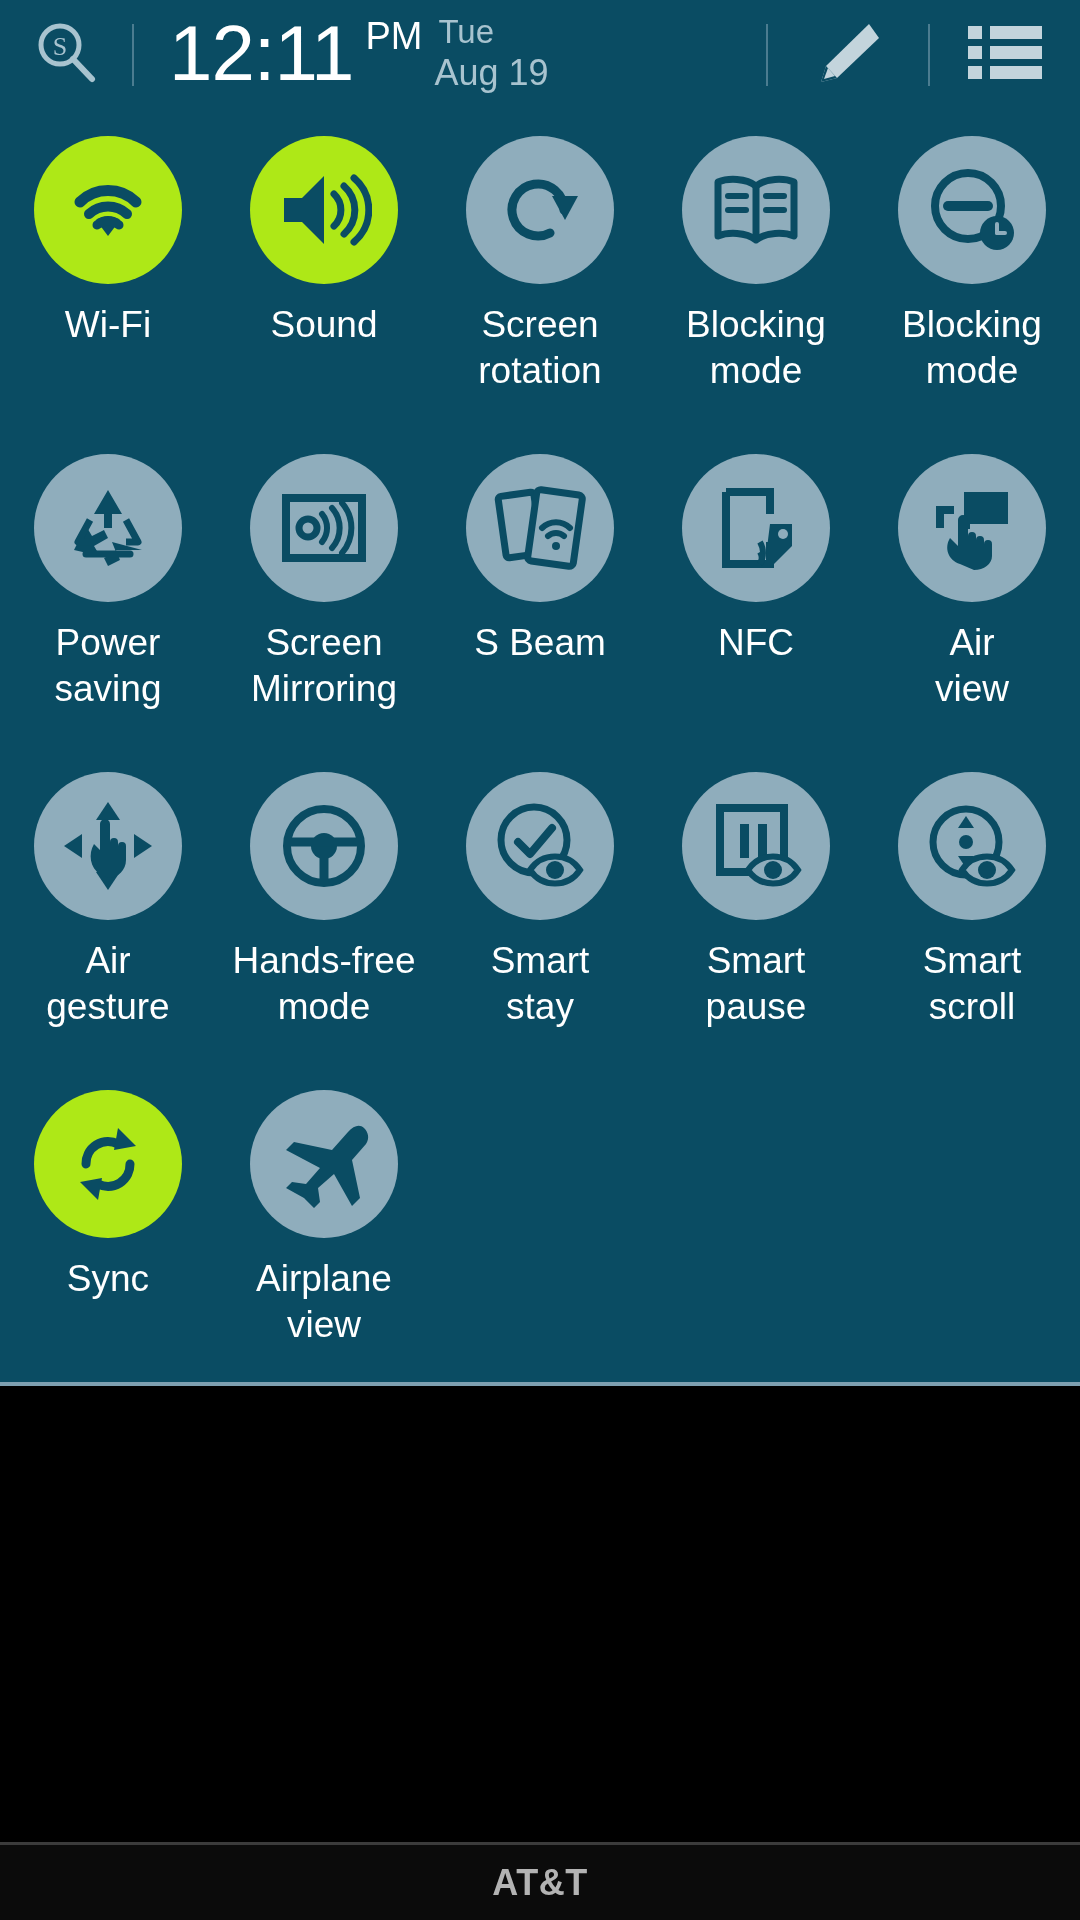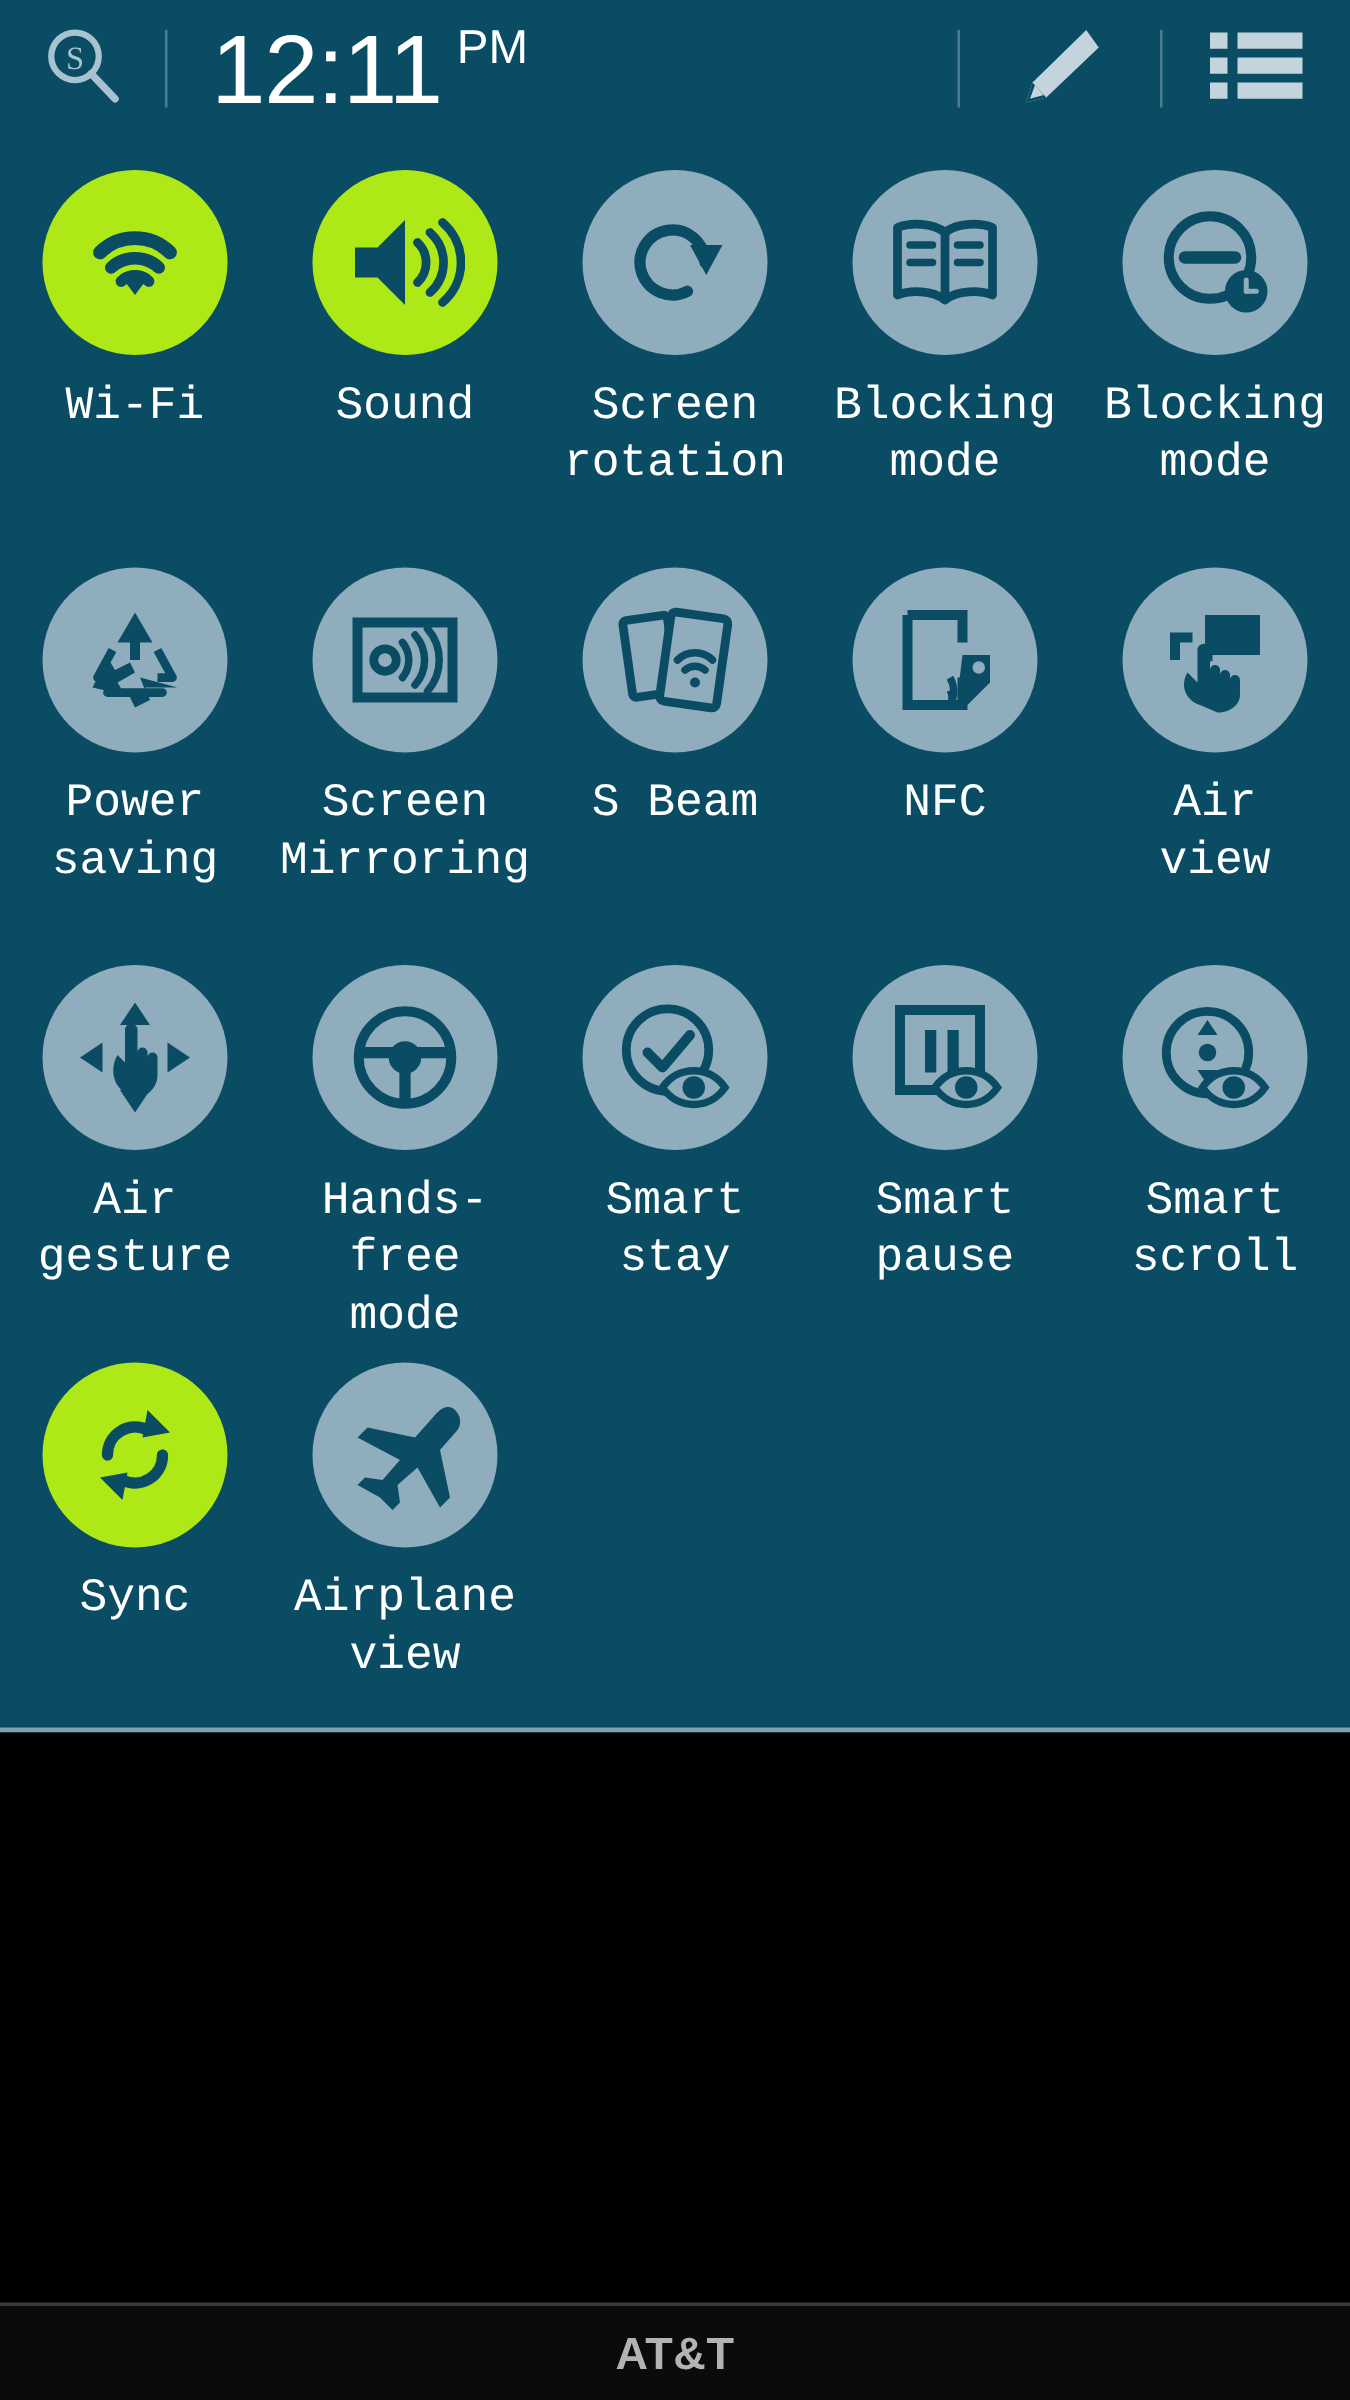--- a/index.html
+++ b/index.html
@@ -112,21 +112,20 @@
   }
   .toggle-circle.on { background: #aee817; }
   .toggle-label {
     margin-top: 18px;
     font-size: 37px;
     line-height: 46px;
     color: #ffffff;
     text-align: center;
     max-width: 210px;
     white-space: pre-line;
-    font-family: Liberation Mono, monospace;
   }
   .toggle-circle svg { display: block; }
 
   
   #black-area {
     position: absolute;
     left: 0;
     top: 1386px;
     width: 1080px;
     height: 534px;
@@ -173,20 +172,24 @@
           <text x="30" y="38" font-family="Liberation Serif, serif" font-size="26" fill="#a8c3cf" text-anchor="middle">S</text>
         </svg>
       </span>
     </div>
 
     <div id="sb-div-1"></div>
 
     <div id="clock-block">
       <div id="clock-time">12:11</div>
       <div id="clock-ampm">PM</div>
+      <div id="date-block">
+        <div id="date-dow">Tue</div>
+        <div id="date-md">Aug 19</div>
+      </div>
     </div>
 
     <div id="sb-spacer"></div>
 
     <div id="sb-div-2"></div>
 
     <div id="pencil-btn" class="sb-icon-btn">
       <span>
         <svg width="74" height="74" viewBox="0 0 74 74">
           <path d="M58 8 L68 22 L26 62 L10 66 L15 50 Z" fill="#c3d4dc"></path>

